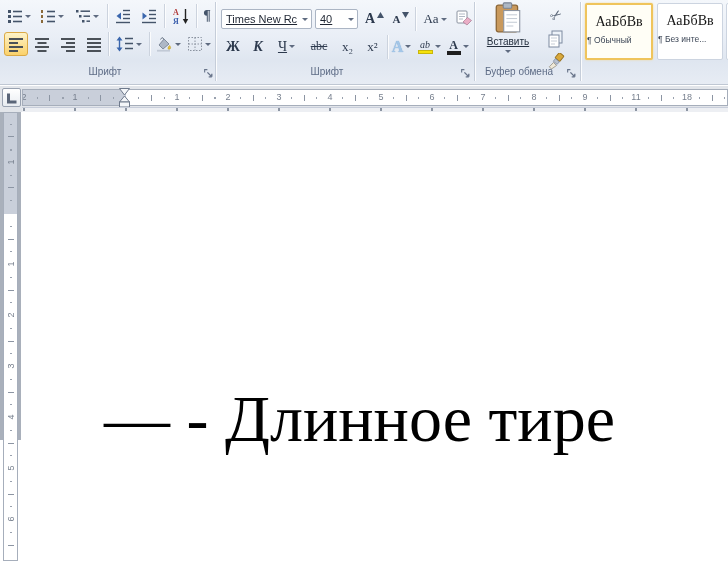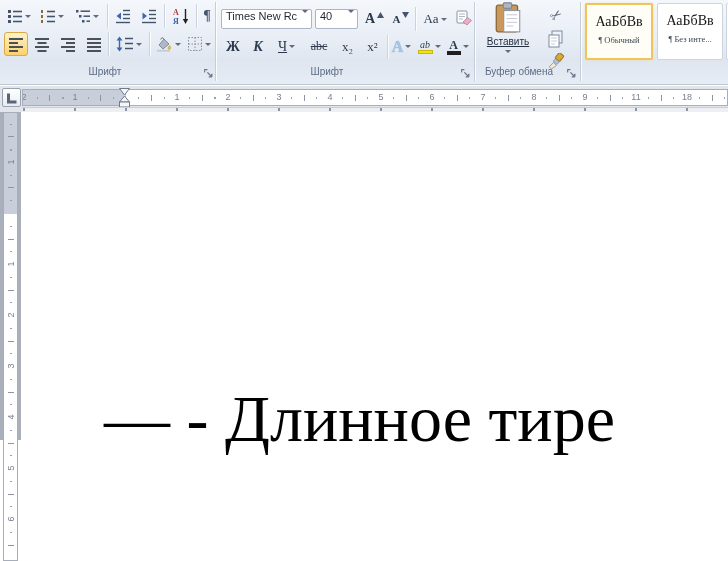--- a/index.html
+++ b/index.html
@@ -11,29 +11,29 @@
   
   .ribbon{position:absolute;left:0;top:0;width:728px;height:85px;
     background:linear-gradient(180deg,#f4f7fb,#e9eef6 45%,#dfe6f0 72%,#e7ecf4);
     border-bottom:1px solid #bfc7d3;overflow:hidden;}
   .btn{position:absolute;display:flex;align-items:center;justify-content:center;gap:2px;border-radius:3px;color:#2d3a4e;}
   .sel{background:linear-gradient(180deg,#fdf3c9,#fbd26b);border:1px solid #dba945;}
   .vsep{position:absolute;width:1px;height:24px;background:#ccd3de;box-shadow:1px 0 0 rgba(255,255,255,.8);}
   .gsep{position:absolute;top:2px;width:1px;height:79px;background:#c5cdd9;box-shadow:1px 0 0 rgba(255,255,255,.85);}
   .glabel{position:absolute;top:66px;height:13px;font-size:10px;color:#5d6b85;text-align:center;white-space:nowrap;}
   .dd{display:inline-block;width:0;height:0;border-left:3px solid transparent;border-right:3px solid transparent;border-top:3.5px solid #5f6b80;}
-  .combo{position:absolute;background:#fff;border:1px solid #abb5c4;border-radius:2px;display:flex;align-items:flex-start;font-size:11px;color:#1f2633;}
+  .combo{position:absolute;background:#fff;border:1px solid #abb5c4;border-radius:2px;display:flex;align-items:center;font-size:11px;color:#1f2633;text-decoration:underline;}
   .combo .val{flex:1;display:flex;align-items:center;padding-left:4px;white-space:nowrap;overflow:hidden;}
   .combo .dbtn{width:13px;display:flex;align-items:center;justify-content:center;}
   .glyph{font-family:"Liberation Serif","DejaVu Serif",serif;}
   .icn{display:flex;align-items:center;justify-content:center;}
   .style-card{position:absolute;top:3px;height:57px;background:#fff;border:1px solid #ccd4e0;border-radius:2px;overflow:hidden;}
   .style-card.on{border:2px solid #efc45c;background:#fffef6;box-shadow:0 0 2px #f3d892;}
   .sample{font-family:"Liberation Serif","DejaVu Serif",serif;font-size:14px;color:#141414;text-align:center;margin-top:9px;line-height:15px;}
-  .sname{font-size:8.5px;color:#3c4656;text-align:center;margin-top:6px;white-space:nowrap;font-family:Liberation Serif, serif;}
+  .sname{font-size:8.5px;color:#3c4656;text-align:left;margin-top:6px;white-space:nowrap;}
   
   .rstrip{position:absolute;left:0;top:86px;width:728px;height:26px;background:#e2e5ea;}
   .tabsel{position:absolute;left:2px;top:2px;width:19px;height:19px;
     background:linear-gradient(180deg,#ffffff,#e8ecf1);border:1px solid #99a2b1;border-radius:2px;
     display:flex;align-items:center;justify-content:center;}
   .hband{position:absolute;left:22px;top:3px;width:706px;height:17px;background:#fff;border:1px solid #a6aebb;overflow:hidden;}
   .hmargin{position:absolute;left:0;top:0;width:103px;height:100%;background:#c9cfda;}
   .hn{position:absolute;top:1px;width:12px;text-align:center;font-size:9px;color:#767f8d;line-height:13px;}
   .htick{position:absolute;top:5px;height:6px;background-image:repeating-linear-gradient(90deg,#8c95a3 0,#8c95a3 1px,transparent 1px,transparent 51px);}
   .hdot{position:absolute;top:7px;height:2px;background-image:repeating-linear-gradient(90deg,#99a1ae 0,#99a1ae 1px,transparent 1px,transparent 25.5px);}

